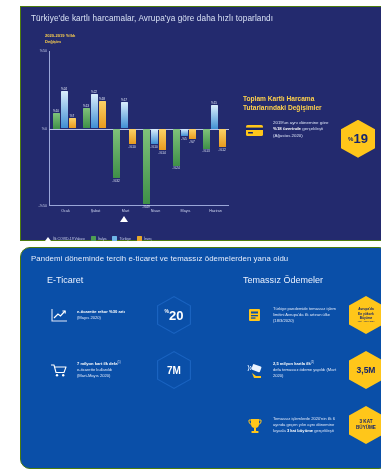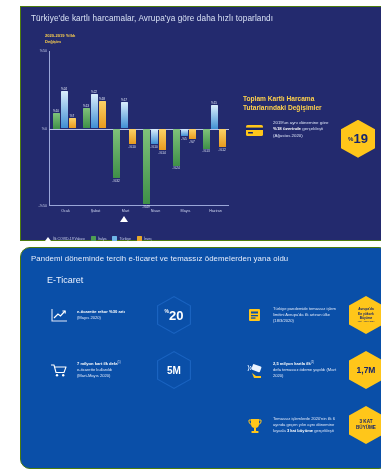--- a/index.html
+++ b/index.html
@@ -212,20 +212,21 @@
           <span>19</span>
       </div>
     </div>
   </div>
 </div>
 
 <div class="panel" id="bottom-panel">
   <div class="panel-title">Pandemi döneminde tercih e-ticaret ve temassız ödemelerden yana oldu</div>
 
   <div class="col-title" id="col-title-left">E-Ticaret</div>
+  <div class="col-title" id="col-title-right">Temassız Ödemeler</div>
 
   <div class="card" style="left:26px;top:48px;width:160px;">
     <div class="card-icon">
       <svg width="18" height="16" viewBox="0 0 18 16">
         <path d="M2 2 V14 H17" stroke="#dfe8fa" stroke-width="1.1" fill="none"></path>
         <path d="M4 11 L8 7 L10.5 9 L15 4" stroke="#ffffff" stroke-width="1.2" fill="none"></path>
         <path d="M12.4 4 H15.2 V6.6" stroke="#ffffff" stroke-width="1.1" fill="none"></path>
       </svg>
     </div>
     <div class="card-text">
@@ -244,21 +245,21 @@
         <circle cx="7" cy="12.3" r="1.2" fill="#ffffff"></circle>
         <circle cx="13.2" cy="12.3" r="1.2" fill="#ffffff"></circle>
       </svg>
     </div>
     <div class="card-text">
       <b>7 milyon kart ilk defa</b><span class="sup">(1)</span><br>
       <span>e-ticarette kullanıldı</span><br>
       <span>(Mart-Mayıs 2020)</span>
     </div>
     <div class="hex-outline" id="hex-7m">
-      <span>5M</span>
+      <span>7M</span>
     </div>
   </div>
 
   <div class="card" style="left:222px;top:48px;width:155px;">
     <div class="card-icon">
       <svg width="16" height="16" viewBox="0 0 16 16">
         <rect x="2" y="2" width="11" height="12" rx="1" fill="#ffc61a"></rect>
         <rect x="4" y="4.5" width="7" height="2" fill="#0a4fa8"></rect>
         <rect x="4" y="8" width="7" height="1.3" fill="#0a4fa8"></rect>
         <rect x="4" y="10.4" width="4.5" height="1.3" fill="#0a4fa8"></rect>
@@ -285,21 +286,21 @@
         <path d="M4.4 5 a3 3 0 0 1 0 4" stroke="#cfe2fb" stroke-width="1" fill="none"></path>
         <rect x="6" y="4" width="9" height="6" rx="1" transform="rotate(20 10 7)" fill="#eaf3ff"></rect>
         <path d="M6 12 l4 3 h5 v2 H8 Z" fill="#ffc61a"></path>
       </svg>
     </div>
     <div class="card-text" style="width:70px;">
       <b>2,5 milyon kartla ilk</b><span class="sup">(2)</span><br>
       <span>defa temassız ödeme yapıldı (Mart 2020)</span>
     </div>
     <div class="hex-gold" id="hex-25m">
-      <span>1,7M</span>
+      <span>3,5M</span>
     </div>
   </div>
 
   <div class="card" style="left:222px;top:158px;width:155px;">
     <div class="card-icon">
       <svg width="16" height="17" viewBox="0 0 16 17">
         <path d="M4 2 H12 V7 a4 4 0 0 1 -8 0 Z" fill="#ffc61a"></path>
         <path d="M4 3 H2 v2 a3 3 0 0 0 2.6 2.4" stroke="#ffc61a" stroke-width="1" fill="none"></path>
         <path d="M12 3 H14 v2 a3 3 0 0 1 -2.6 2.4" stroke="#ffc61a" stroke-width="1" fill="none"></path>
         <rect x="7" y="11" width="2" height="3" fill="#ffc61a"></rect>

